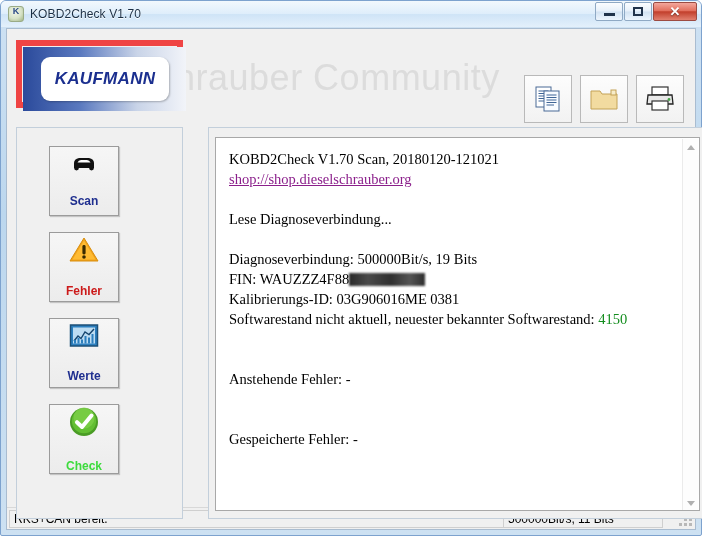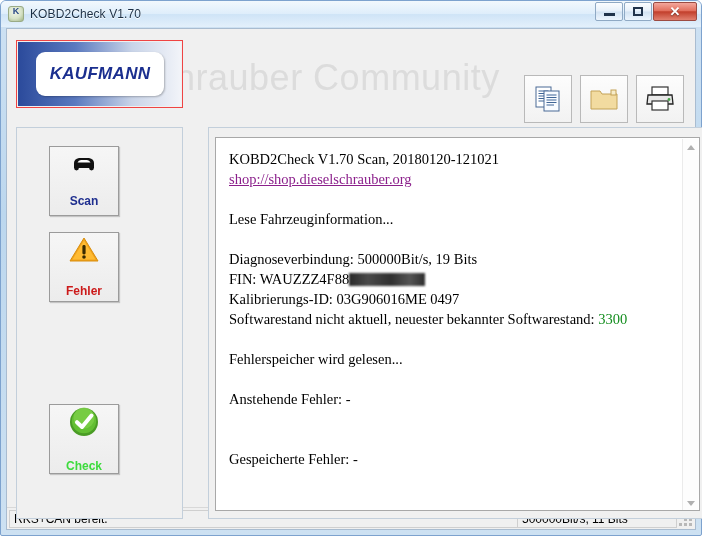--- a/index.html
+++ b/index.html
@@ -119,21 +119,21 @@
     pointer-events: none;
     letter-spacing: .5px;
   }
 
   
   .logo-panel {
     position: absolute;
     left: 9px; top: 11px;
     width: 167px; height: 68px;
     background: #f0f0f0;
-    border: 1px solid #ef4444;
+    border: 6px solid #ef4444;
     z-index: 2;
   }
   .logo-inner {
     position: absolute;
     left: 1px; top: 1px;
     width: 163px; height: 64px;
     background: linear-gradient(90deg,#2b4a9b 0%, #5a79bf 35%, #c9d4e8 70%, #f2f4f9 100%);
   }
   .logo-plate {
     position: absolute;
@@ -286,21 +286,21 @@
     border: 1px solid #cfcfcf;
     background: #f0f0f0;
     display: flex; align-items: center;
     font-size: 12px;
     color: #000;
     padding-left: 4px;
     font-family: "Liberation Sans", sans-serif;
     white-space: nowrap;
   }
   .sb-left  { left: 2px;  width: 512px; text-align: right; }
-  .sb-right { left: 510px; width: 160px; }
+  .sb-right { left: 496px; width: 160px; }
   .grip {
     position: absolute;
     right: 2px; bottom: 2px;
     width: 14px; height: 14px;
   }
   .grip i {
     position: absolute;
     background: #b8b8b8;
     width: 3px; height: 3px;
   }
@@ -398,46 +398,61 @@
       <div class="sbtn fehler">
         <svg width="32" height="28" viewBox="0 0 32 28">
           <path d="M16 2 L30 25 L2 25 Z" fill="#f0a21c" stroke="#d98e0c" stroke-width="1"></path>
           <path d="M16 4.6 L27.5 23.6 L4.5 23.6 Z" fill="#ffbb33"></path>
           <rect x="14.4" y="9" width="3.2" height="9.5" rx="1.4" fill="#3a2a00"></rect>
           <circle cx="16" cy="21" r="1.8" fill="#3a2a00"></circle>
         </svg>
         <span class="lbl" style="color:#cc1a1a">Fehler</span>
       </div>
 
+      <div class="sbtn werte">
+        <svg width="30" height="26" viewBox="0 0 30 26">
+          <rect x="1.5" y="2" width="27" height="21" fill="#2c7fbe" stroke="#1b4f77" stroke-width="1.5"></rect>
+          <rect x="4" y="4.5" width="22" height="16" fill="#bcdcf2"></rect>
+          <polyline points="5,18 9,13 12,15.5 16,9 20,11.5 25,6" fill="none" stroke="#15456e" stroke-width="1.4"></polyline>
+          <g fill="#2c7fbe">
+            <rect x="5" y="17" width="2" height="3.5"></rect>
+              <rect x="8.5" y="15" width="2" height="5.5"></rect>
+            <rect x="12" y="16.5" width="2" height="4"></rect>
+              <rect x="15.5" y="13" width="2" height="7.5"></rect>
+            <rect x="19" y="14.5" width="2" height="6"></rect>
+              <rect x="22.5" y="11" width="2" height="9.5"></rect>
+          </g>
+        </svg>
+        <span class="lbl" style="color:#1f2f8f">Werte</span>
+      </div>
 
       <div class="sbtn check">
         <svg width="34" height="34" viewBox="0 0 34 34">
           <circle cx="17" cy="17" r="14" fill="#4a9c25"></circle>
           <circle cx="17" cy="16" r="12.2" fill="#63bf33"></circle>
           <circle cx="17" cy="13" r="10.5" fill="#7ed04a" opacity=".75"></circle>
           <path d="M10 17.2 L15 22 L24.5 10.5" fill="none" stroke="#ffffff" stroke-width="4" stroke-linecap="round" stroke-linejoin="round"></path>
         </svg>
         <span class="lbl" style="color:#3ddb3d">Check</span>
       </div>
     </div>
 
     <div class="textpanel-outer">
       <div class="textbox">
         <div class="textcontent">
           <div class="ln">KOBD2Check V1.70 Scan, 20180120-121021</div>
           <div class="ln"><span class="link">shop://shop.dieselschrauber.org</span></div>
           <div class="blank"></div>
-          <div class="ln">Lese Fahrzeuginformation...</div>
+          <div class="ln">Lese Diagnoseverbindung...</div>
           <div class="blank"></div>
           <div class="ln">Diagnoseverbindung: 500000Bit/s, 19 Bits</div>
           <div class="ln"><span>FIN: WAUZZZ4F88</span><span class="redact"></span></div>
-          <div class="ln">Kalibrierungs-ID: 03G906016ME 0497</div>
-          <div class="ln"><span>Softwarestand nicht aktuell, neuester bekannter Softwarestand: </span><span class="green">3300</span></div>
-          <div class="blank"></div>
-          <div class="ln">Fehlerspeicher wird gelesen...</div>
+          <div class="ln">Kalibrierungs-ID: 03G906016ME 0381</div>
+          <div class="ln"><span>Softwarestand nicht aktuell, neuester bekannter Softwarestand: </span><span class="green">4150</span></div>
+          <div class="blank"></div>
           <div class="blank"></div>
           <div class="ln">Anstehende Fehler: -</div>
           <div class="blank"></div>
           <div class="blank"></div>
           <div class="ln">Gespeicherte Fehler: -</div>
         </div>
 
         <div class="vscroll">
           <div class="vs-arrow up">
               <div class="tri-up"></div>

